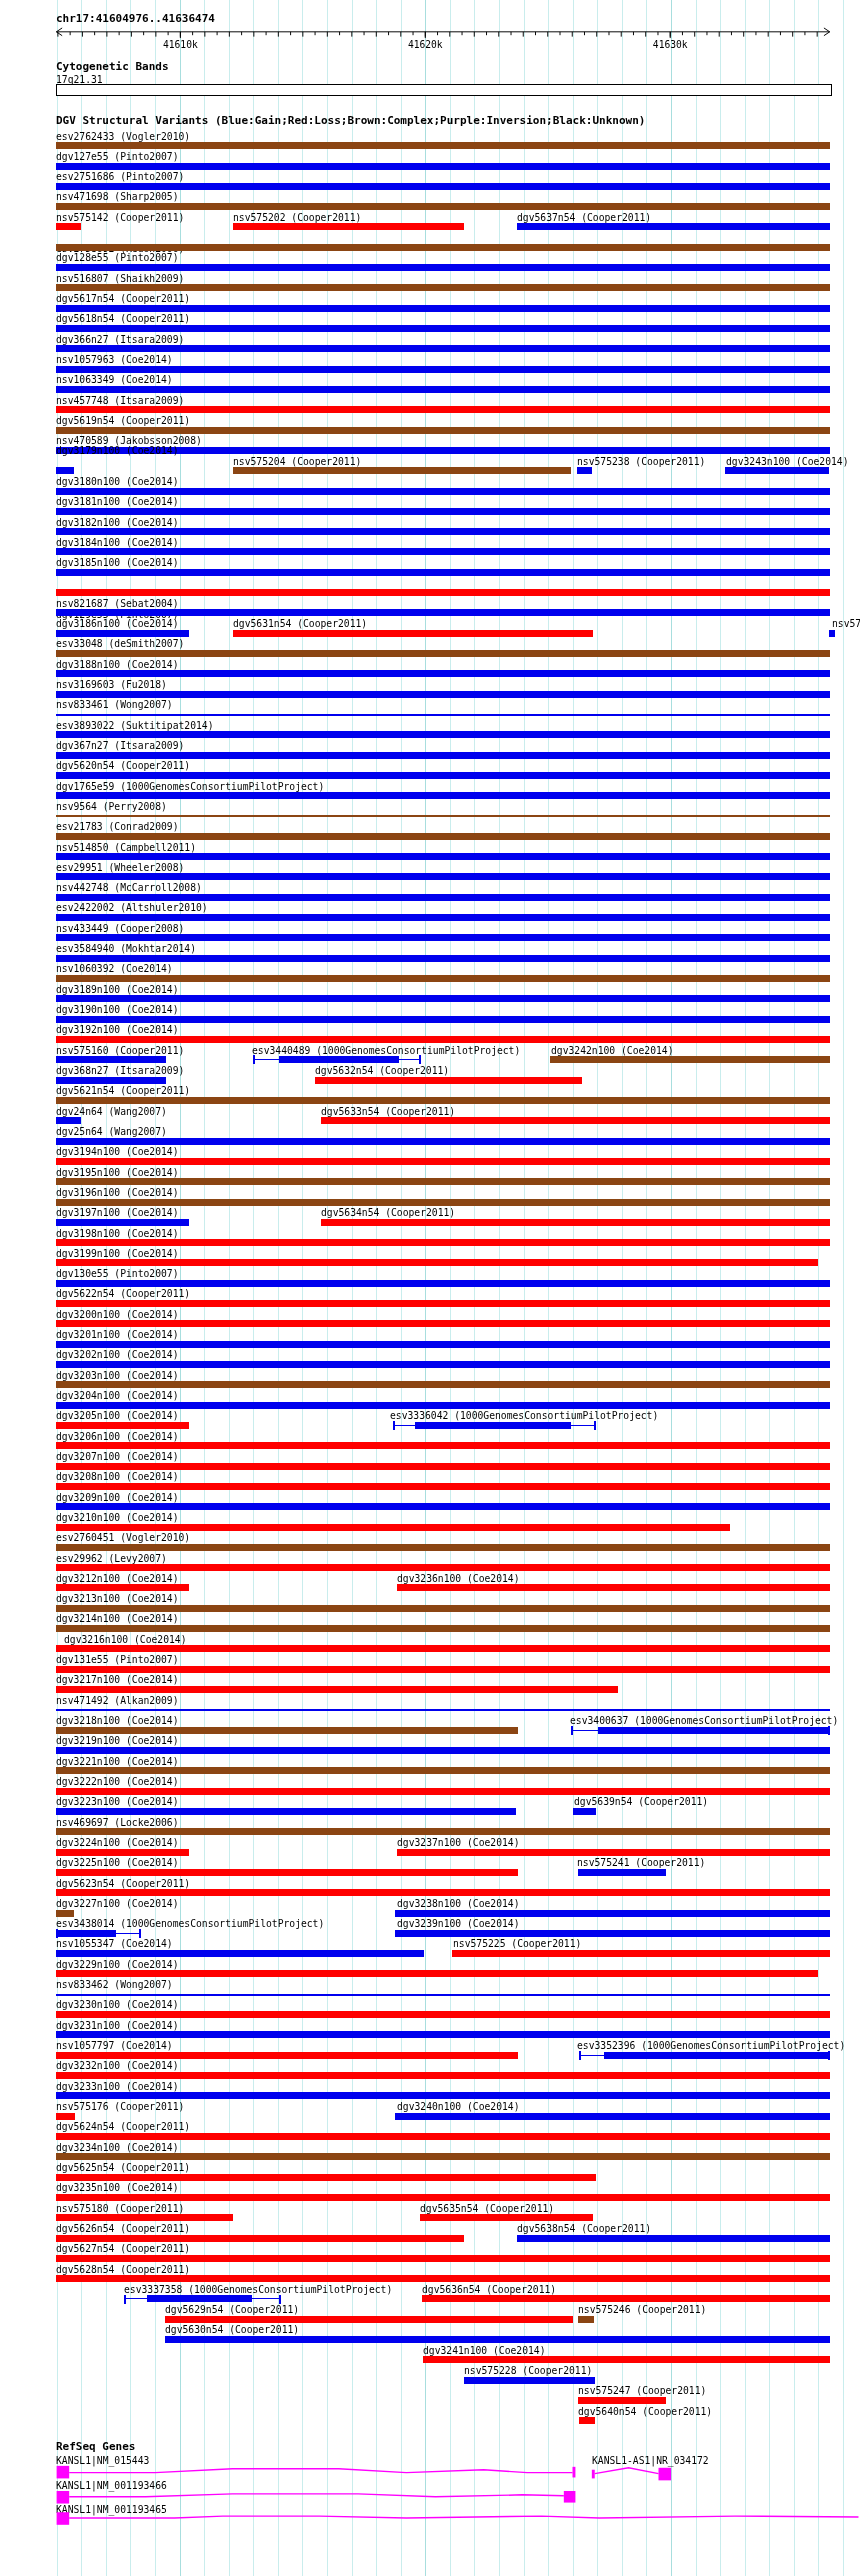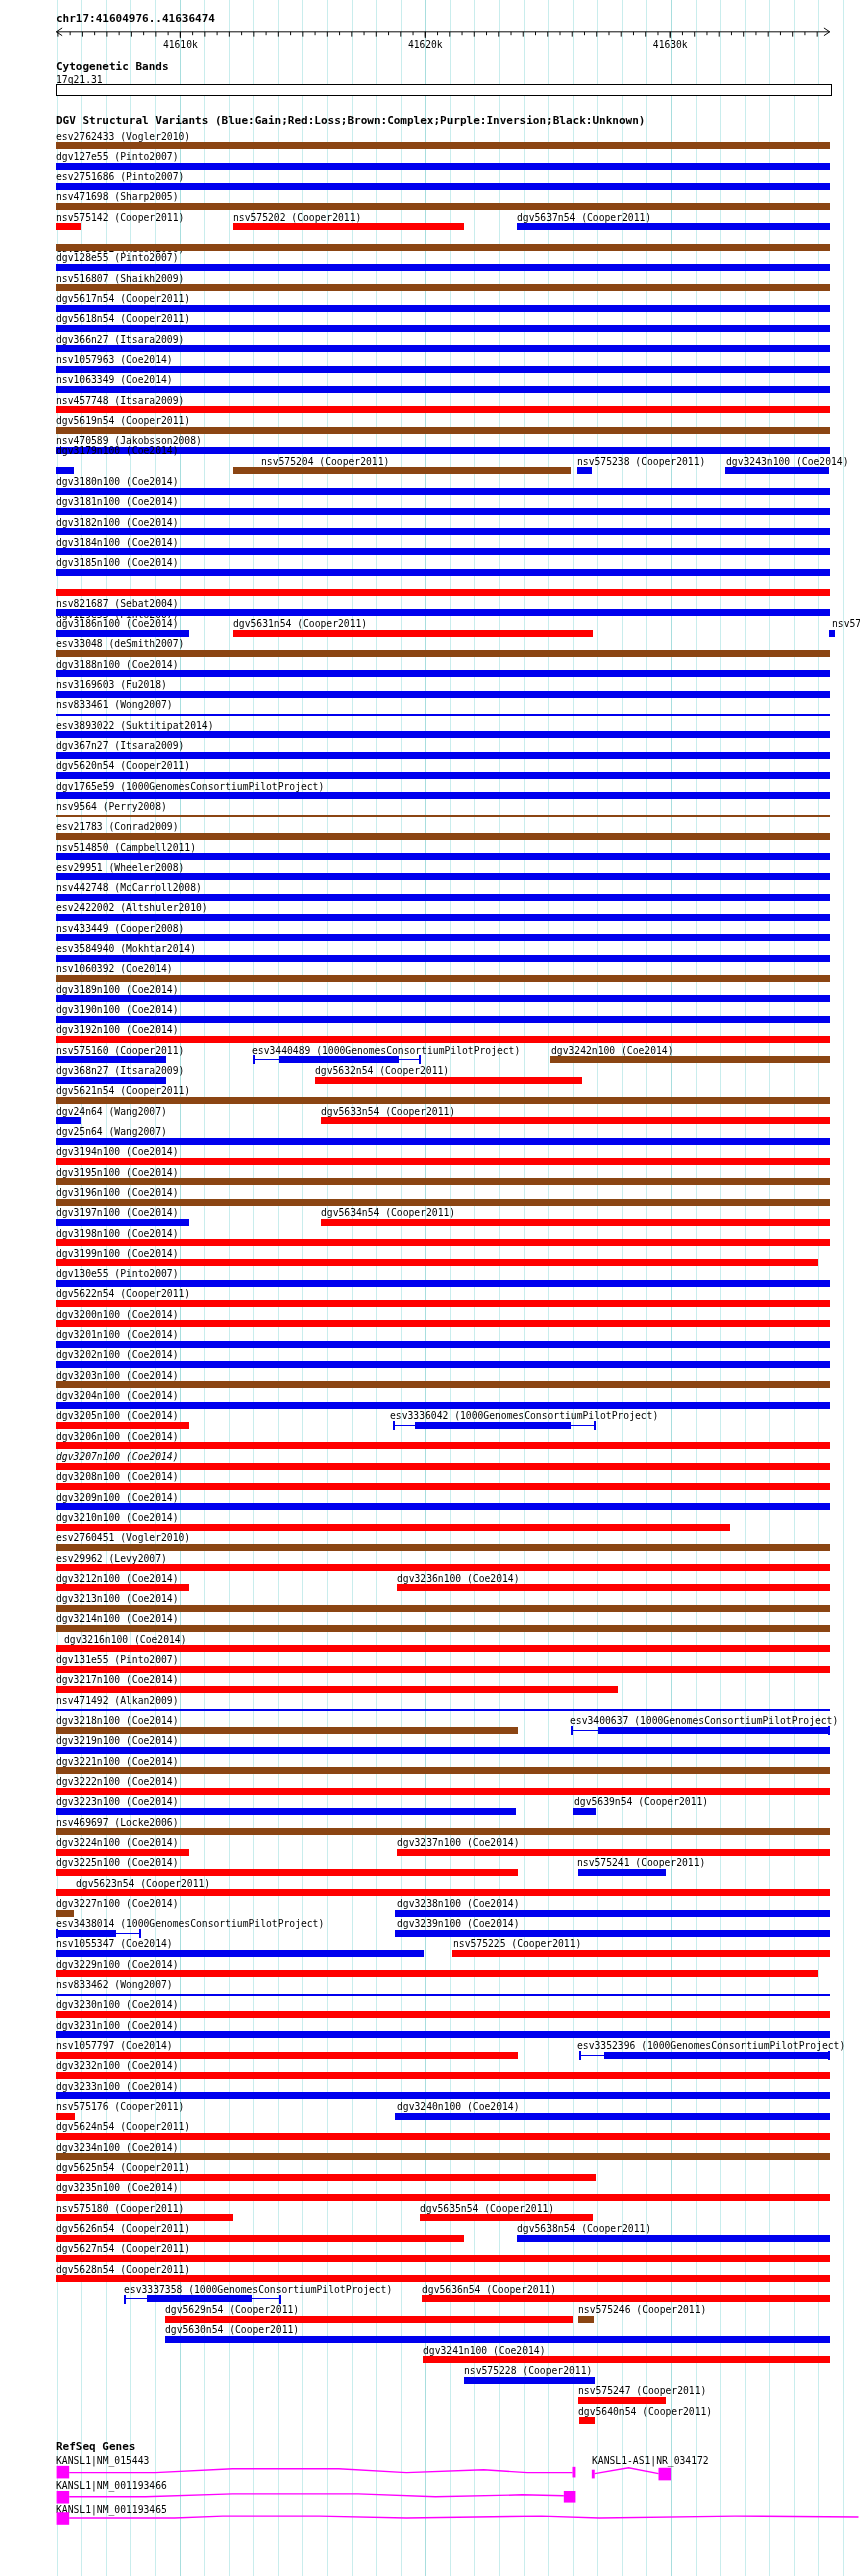--- a/index.html
+++ b/index.html
@@ -173,21 +173,21 @@
       <div class="lbl" style="left: 56px; top: 375px;">nsv1063349 (Coe2014)</div>
       <div class="bar" style="left: 56px; top: 386px; width: 774px; background: rgb(0, 0, 238);"></div>
       <div class="lbl" style="left: 56px; top: 396px;">nsv457748 (Itsara2009)</div>
       <div class="bar" style="left: 56px; top: 406px; width: 774px; background: rgb(255, 0, 0);"></div>
       <div class="lbl" style="left: 56px; top: 416px;">dgv5619n54 (Cooper2011)</div>
       <div class="bar" style="left: 56px; top: 427px; width: 774px; background: rgb(139, 69, 19);"></div>
       <div class="lbl" style="left: 56px; top: 436px;">nsv470589 (Jakobsson2008)</div>
       <div class="bar" style="left: 56px; top: 447px; width: 774px; background: rgb(0, 0, 238);"></div>
       <div class="lbl" style="left: 56px; top: 446px; text-align: right;">dgv3179n100 (Coe2014)</div>
       <div class="bar" style="left: 56px; top: 467px; width: 18.4px; background: rgb(0, 0, 238);"></div>
-      <div class="lbl" style="left: 233px; top: 457px; margin-left: 28px;">nsv575204 (Cooper2011)</div>
+      <div class="lbl" style="left: 233px; top: 457px;">nsv575204 (Cooper2011)</div>
       <div class="bar" style="left: 233px; top: 467px; width: 338px; background: rgb(139, 69, 19);"></div>
       <div class="lbl" style="left: 577px; top: 457px;">nsv575238 (Cooper2011)</div>
       <div class="bar" style="left: 577px; top: 467px; width: 14.5px; background: rgb(0, 0, 238);"></div>
       <div class="lbl" style="left: 726px; top: 457px;">dgv3243n100 (Coe2014)</div>
       <div class="bar" style="left: 725px; top: 467px; width: 104px; background: rgb(0, 0, 238);"></div>
       <div class="lbl" style="left: 56px; top: 477px;">dgv3180n100 (Coe2014)</div>
       <div class="bar" style="left: 56px; top: 488px; width: 774px; background: rgb(0, 0, 238);"></div>
       <div class="lbl" style="left: 56px; top: 497px;">dgv3181n100 (Coe2014)</div>
       <div class="bar" style="left: 56px; top: 508px; width: 774px; background: rgb(0, 0, 238);"></div>
       <div class="lbl" style="left: 56px; top: 518px;">dgv3182n100 (Coe2014)</div>
@@ -297,21 +297,21 @@
       <div class="bar" style="left: 56px; top: 1402px; width: 774px; background: rgb(0, 0, 238);"></div>
       <div class="lbl" style="left: 56px; top: 1411px;">dgv3205n100 (Coe2014)</div>
       <div class="bar" style="left: 56px; top: 1422px; width: 133px; background: rgb(255, 0, 0);"></div>
       <div class="lbl" style="left: 390px; top: 1411px;">esv3336042 (1000GenomesConsortiumPilotProject)</div>
       <div class="wline" style="left: 393px; top: 1425px; width: 203px; background: rgb(0, 0, 238);"></div>
       <div class="wcap" style="left: 393px; top: 1421px; width: 1.9px; height: 8.7px; background: rgb(0, 0, 238);"></div>
       <div class="wcap" style="left: 594px; top: 1421px; width: 1.9px; height: 8.7px; background: rgb(0, 0, 238);"></div>
       <div class="bar" style="left: 415px; top: 1422px; width: 156px; height: 6.8px; background: rgb(0, 0, 238);"></div>
       <div class="lbl" style="left: 56px; top: 1432px;">dgv3206n100 (Coe2014)</div>
       <div class="bar" style="left: 56px; top: 1442px; width: 774px; background: rgb(255, 0, 0);"></div>
-      <div class="lbl" style="left: 56px; top: 1452px; font-style: italic;">dgv3207n100 (Coe2014)</div>
+      <div class="lbl" style="left: 56px; top: 1452px;">dgv3207n100 (Coe2014)</div>
       <div class="bar" style="left: 56px; top: 1463px; width: 774px; background: rgb(255, 0, 0);"></div>
       <div class="lbl" style="left: 56px; top: 1472px;">dgv3208n100 (Coe2014)</div>
       <div class="bar" style="left: 56px; top: 1483px; width: 774px; background: rgb(255, 0, 0);"></div>
       <div class="lbl" style="left: 56px; top: 1493px;">dgv3209n100 (Coe2014)</div>
       <div class="bar" style="left: 56px; top: 1503px; width: 774px; background: rgb(0, 0, 238);"></div>
       <div class="lbl" style="left: 56px; top: 1513px;">dgv3210n100 (Coe2014)</div>
       <div class="bar" style="left: 56px; top: 1524px; width: 674px; background: rgb(255, 0, 0);"></div>
       <div class="lbl" style="left: 56px; top: 1533px;">esv2760451 (Vogler2010)</div>
       <div class="bar" style="left: 56px; top: 1544px; width: 774px; background: rgb(139, 69, 19);"></div>
       <div class="lbl" style="left: 56px; top: 1554px;">esv29962 (Levy2007)</div>
@@ -352,21 +352,21 @@
       <div class="lbl" style="left: 56px; top: 1818px;">nsv469697 (Locke2006)</div>
       <div class="bar" style="left: 56px; top: 1828px; width: 774px; background: rgb(139, 69, 19);"></div>
       <div class="lbl" style="left: 56px; top: 1838px;">dgv3224n100 (Coe2014)</div>
       <div class="bar" style="left: 56px; top: 1849px; width: 133px; background: rgb(255, 0, 0);"></div>
       <div class="lbl" style="left: 397px; top: 1838px;">dgv3237n100 (Coe2014)</div>
       <div class="bar" style="left: 397px; top: 1849px; width: 433px; background: rgb(255, 0, 0);"></div>
       <div class="lbl" style="left: 56px; top: 1858px;">dgv3225n100 (Coe2014)</div>
       <div class="bar" style="left: 56px; top: 1869px; width: 462px; background: rgb(255, 0, 0);"></div>
       <div class="lbl" style="left: 577px; top: 1858px;">nsv575241 (Cooper2011)</div>
       <div class="bar" style="left: 578px; top: 1869px; width: 88px; background: rgb(0, 0, 238);"></div>
-      <div class="lbl" style="left: 56px; top: 1879px; margin-left: 20px;">dgv5623n54 (Cooper2011)</div>
+      <div class="lbl" style="left: 56px; top: 1879px;">dgv5623n54 (Cooper2011)</div>
       <div class="bar" style="left: 56px; top: 1889px; width: 774px; background: rgb(255, 0, 0);"></div>
       <div class="lbl" style="left: 56px; top: 1899px;">dgv3227n100 (Coe2014)</div>
       <div class="bar" style="left: 56px; top: 1910px; width: 18.4px; background: rgb(139, 69, 19);"></div>
       <div class="lbl" style="left: 397px; top: 1899px;">dgv3238n100 (Coe2014)</div>
       <div class="bar" style="left: 395px; top: 1910px; width: 435px; background: rgb(0, 0, 238);"></div>
       <div class="lbl" style="left: 56px; top: 1919px;">esv3438014 (1000GenomesConsortiumPilotProject)</div>
       <div class="wline" style="left: 56px; top: 1933px; width: 85px; background: rgb(0, 0, 238);"></div>
       <div class="wcap" style="left: 56px; top: 1929px; width: 1.9px; height: 8.7px; background: rgb(0, 0, 238);"></div>
       <div class="wcap" style="left: 139px; top: 1929px; width: 1.9px; height: 8.7px; background: rgb(0, 0, 238);"></div>
       <div class="bar" style="left: 56px; top: 1930px; width: 60px; height: 6.8px; background: rgb(0, 0, 238);"></div>

